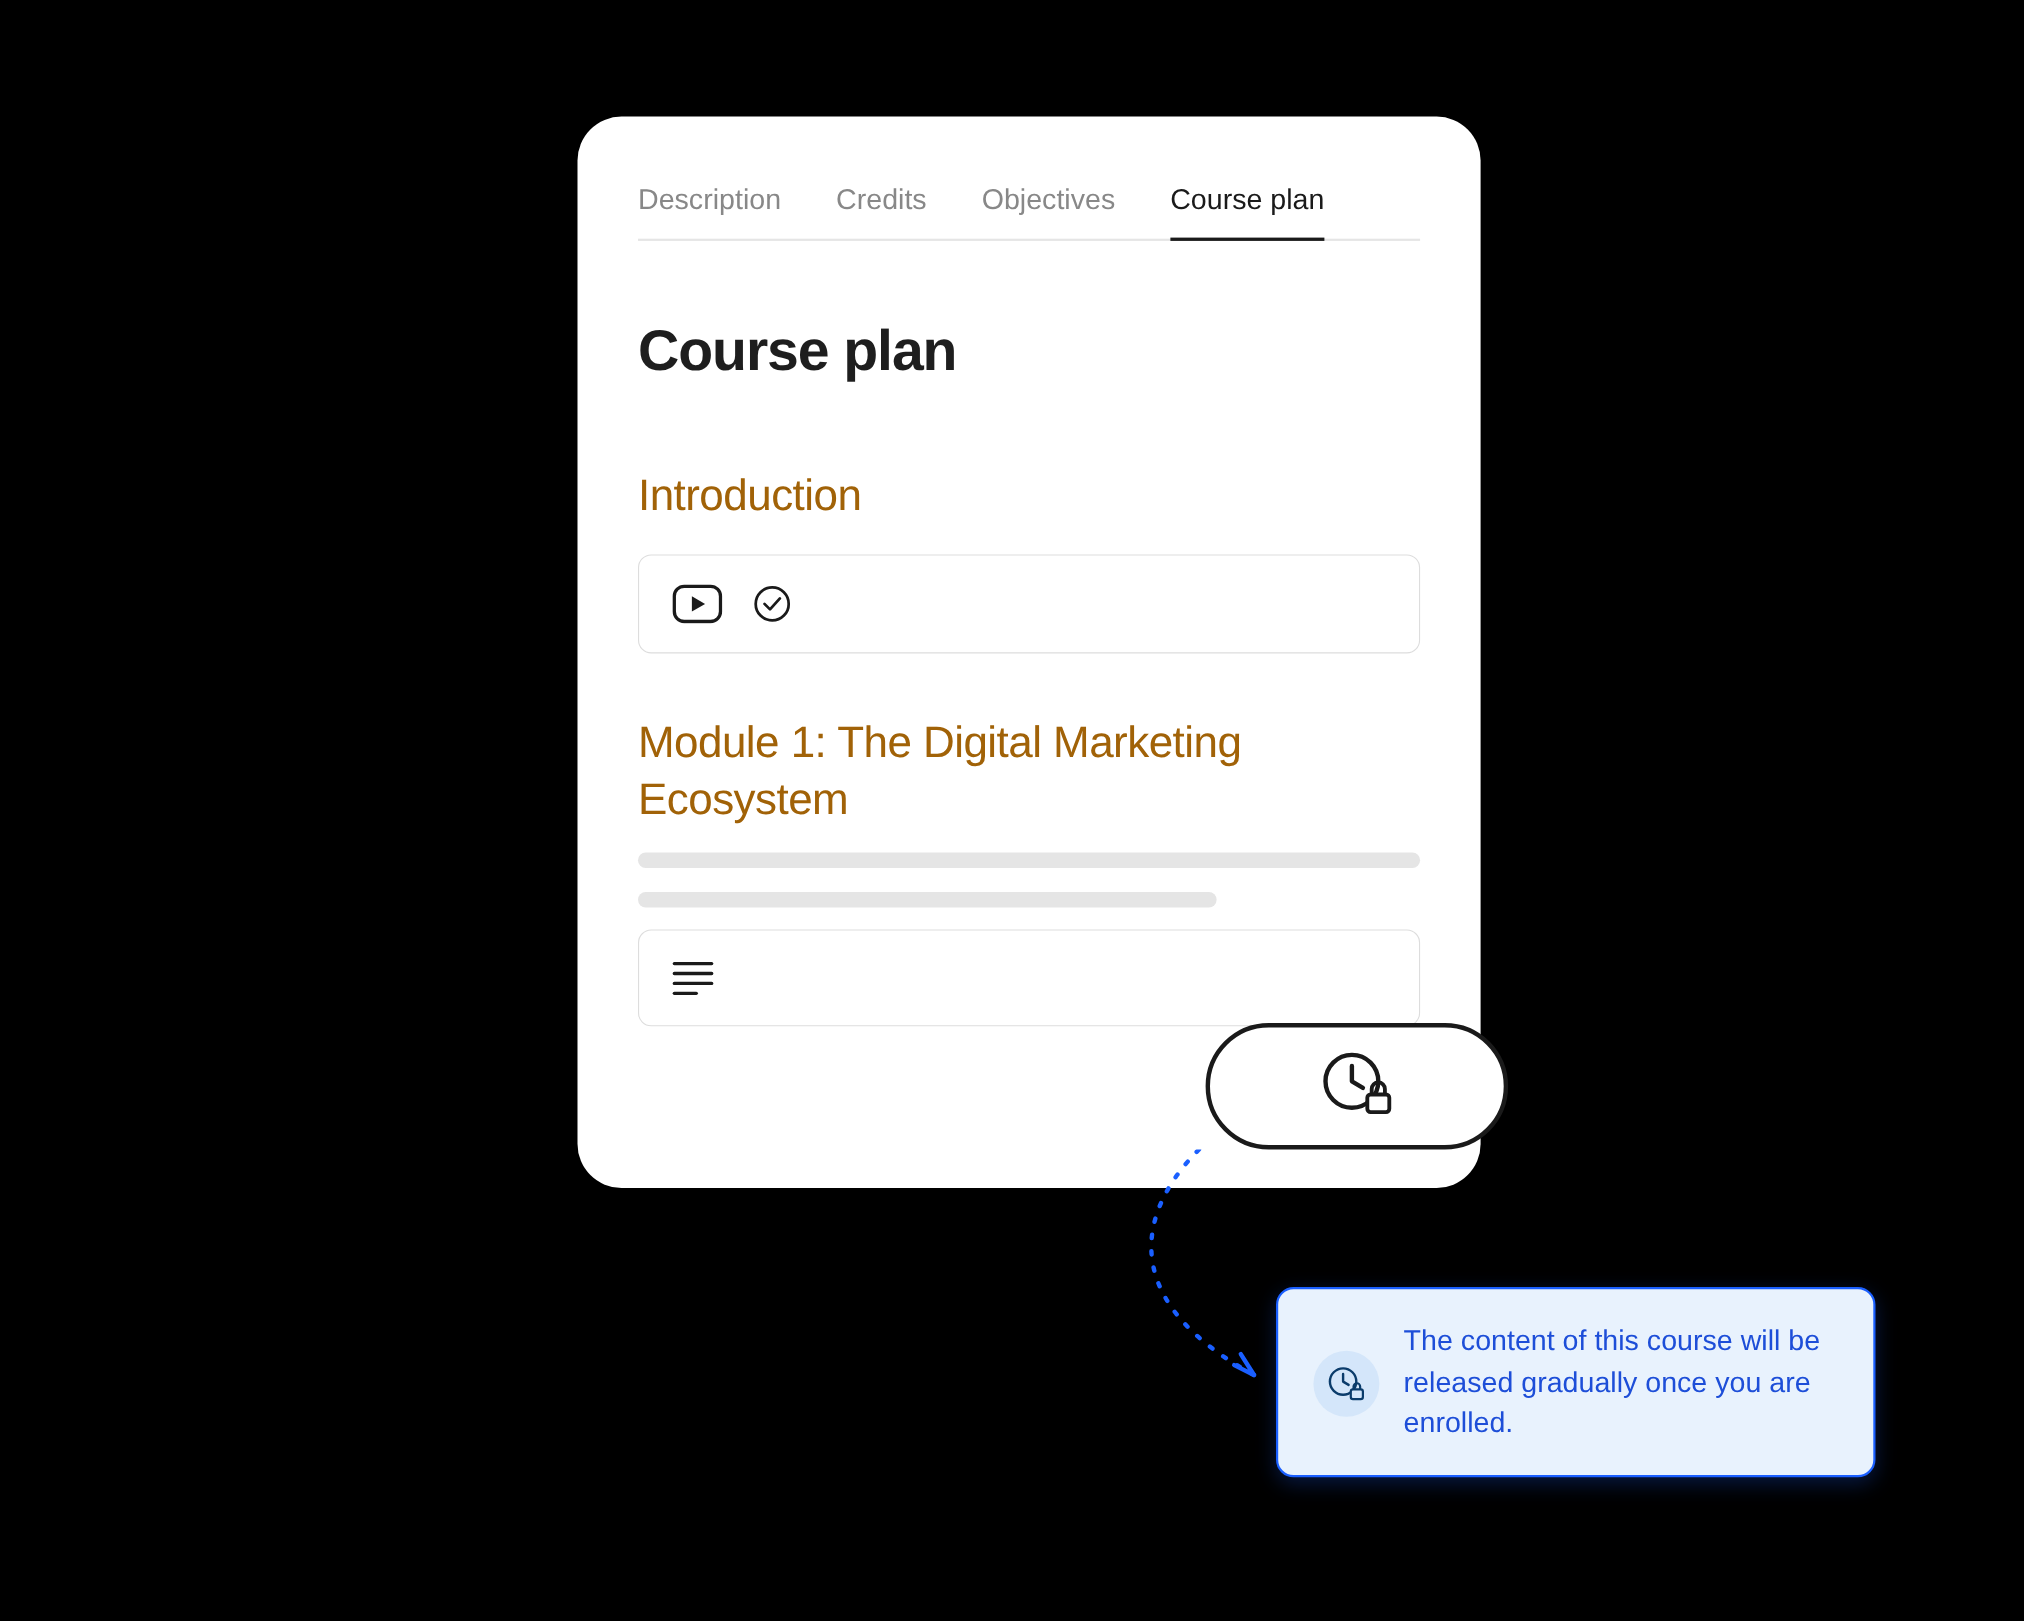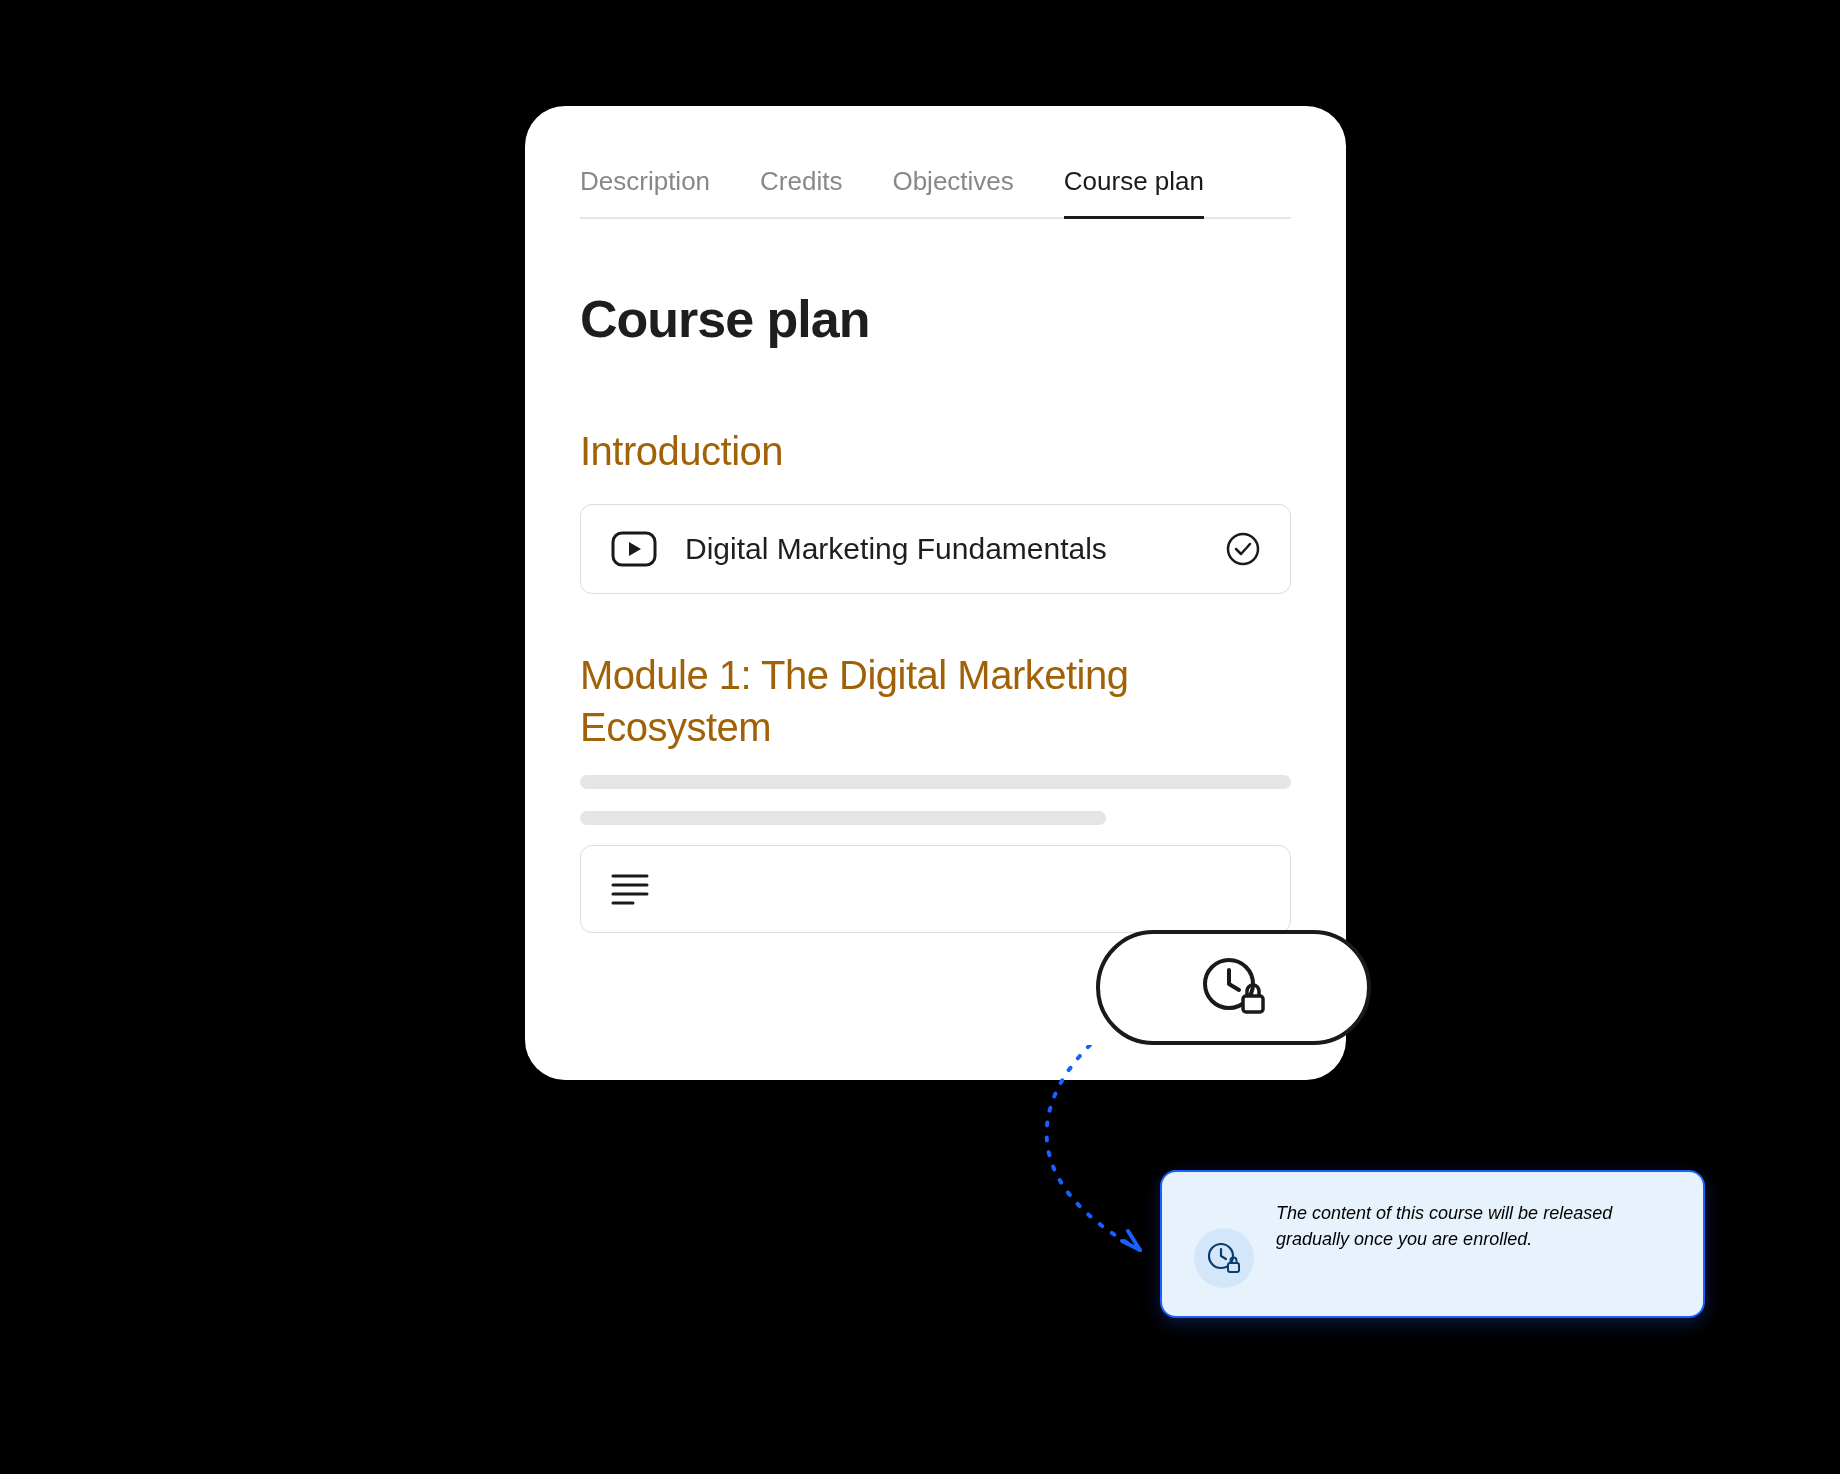--- a/index.html
+++ b/index.html
@@ -136,24 +136,23 @@
       margin-top: 28px;
     }
     .tooltip-content { flex: 1 1 auto; }
     .tooltip-title {
       font-size: 28px;
       font-weight: 700;
       color: #0b3c6b;
       margin-bottom: 8px;
     }
     .tooltip-body {
-      font-size: 18px;
-      color: #000000;
+      font-size: 26px;
+      color: #1d4ed8;
       line-height: 1.45;
-      font-style: italic;
     }
   </style>
 </head>
 <body>
 
 <div class="card">
   <div class="tabs">
     <div class="tab">Description</div>
     <div class="tab">Credits</div>
     <div class="tab">Objectives</div>
@@ -164,21 +163,20 @@
 
   <h2 class="section-title">Introduction</h2>
 
   <div class="lesson-item">
     <span class="lesson-icon">
       <svg width="46" height="36" viewBox="0 0 46 36" fill="none">
         <rect x="2" y="2" width="42" height="32" rx="9" stroke="#1a1a1a" stroke-width="3"></rect>
         <path d="M18 11 L30 18 L18 25 Z" fill="#1a1a1a"></path>
       </svg>
     </span>
-    <span class="lesson-title">Digital Marketing Fundamentals</span>
     <span class="lesson-status">
       <svg width="34" height="34" viewBox="0 0 34 34" fill="none">
         <circle cx="17" cy="17" r="15" stroke="#1a1a1a" stroke-width="2.5"></circle>
         <path d="M10 17 L15 22 L24 12" stroke="#1a1a1a" stroke-width="2.5" fill="none" stroke-linecap="round" stroke-linejoin="round"></path>
       </svg>
     </span>
   </div>
 
   <h2 class="section-title two">Module 1: The Digital Marketing Ecosystem</h2>
 

